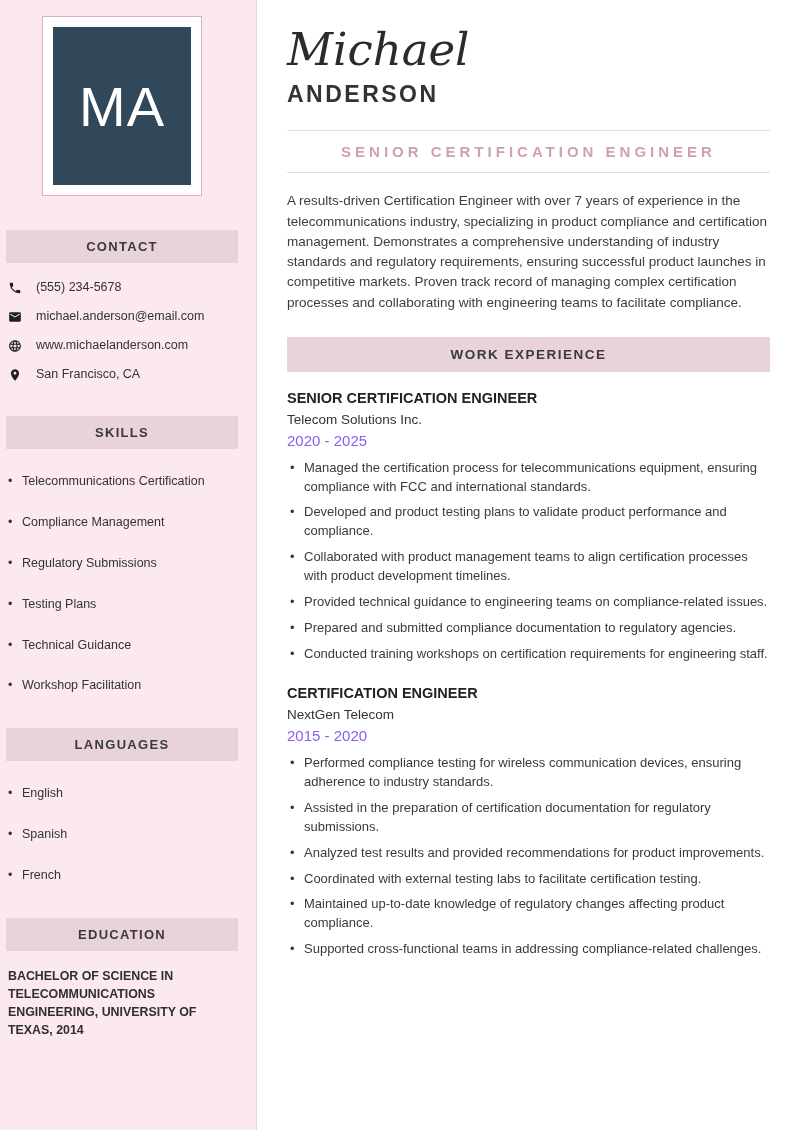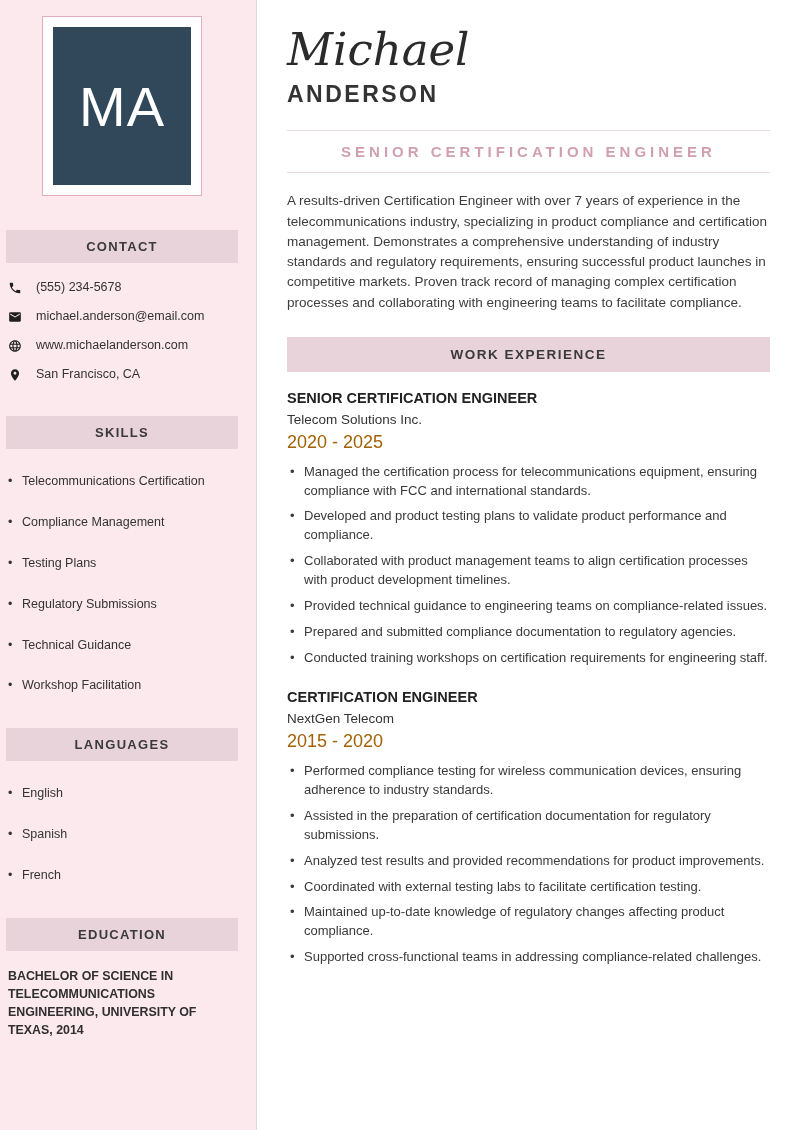--- a/index.html
+++ b/index.html
@@ -29,21 +29,21 @@
   .last-name { font-size:23px; font-weight:bold; letter-spacing:2.5px; color:#333333; margin-top:8px; }
   .rule { border:none; border-top:1px solid #e7d9dd; }
   .rule-top { margin-top:22px; }
   .job-title { text-align:center; color:#d0a0af; font-weight:bold; font-size:15px; letter-spacing:4px; margin:12px 0; }
   .summary { margin-top:18px; font-size:13.5px; line-height:1.5; color:#3d3d3d; }
   .main-band { margin-top:24px; background:#e9d3da; text-align:center; font-weight:bold; font-size:13.5px; letter-spacing:1.5px; color:#3a3a3a; padding:10px 6px; }
   .job { margin-top:18px; }
   .job + .job { margin-top:22px; }
   .job-role { font-size:14.5px; font-weight:bold; color:#222222; }
   .job-company { font-size:13.5px; color:#333333; margin-top:6px; }
-  .job-dates { font-size:18px; color:#a16207; margin-top:5px; }
+  .job-dates { font-size:15px; color:#8b5cf6; margin-top:5px; }
   .bullets { list-style:none; margin-top:10px; }
   .bullets li { position:relative; padding-left:17px; margin-bottom:7px; font-size:13px; line-height:1.45; color:#3a3a3a; }
   .bullets li::before { content:"•"; position:absolute; left:3px; color:#3a3a3a; }
 </style>
 </head>
 <body>
 
 <div class="page">
 
   <aside class="sidebar">
@@ -89,22 +89,22 @@
         </div>
       </div>
     </section>
 
     <section class="side-section">
       <div class="side-band">SKILLS</div>
       <ul class="side-list">
 
       <li>Telecommunications Certification</li>
           <li>Compliance Management</li>
+          <li>Regulatory Submissions</li>
           <li>Testing Plans</li>
-          <li>Regulatory Submissions</li>
           <li>Technical Guidance</li>
           <li>Workshop Facilitation</li>
         </ul>
     </section>
 
     <section class="side-section">
       <div class="side-band">LANGUAGES</div>
       <ul class="side-list">
 
       <li>English</li>

